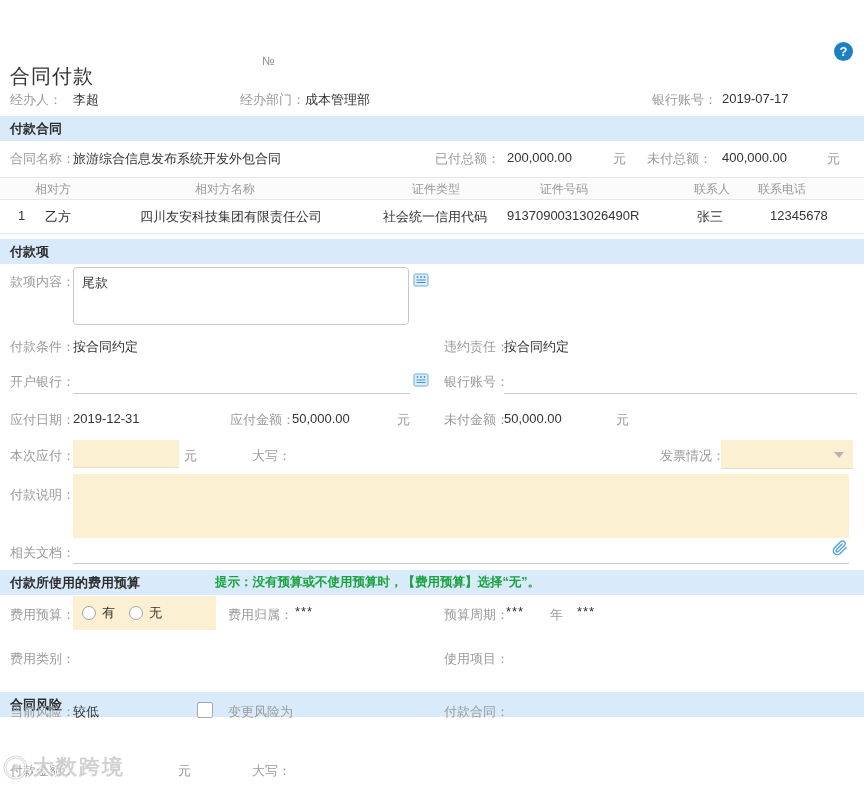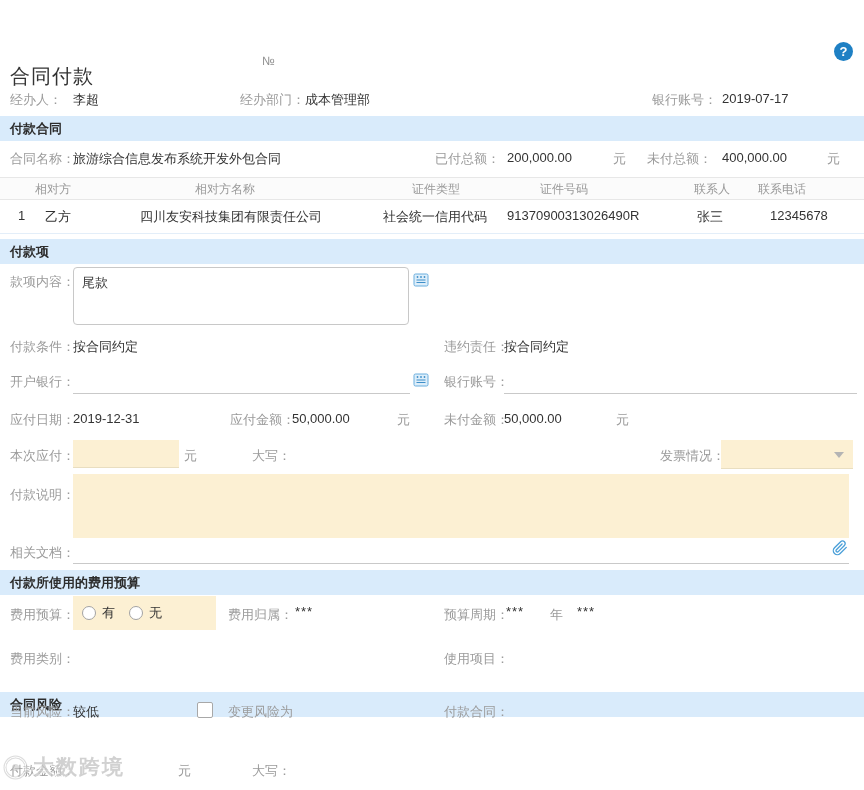--- a/index.html
+++ b/index.html
@@ -148,20 +148,21 @@
   <div class="abs lbl" style="left:10px;top:544px;">相关文档：</div>
   <div class="abs underline" style="left:73px;top:544px;width:776px;height:19px;"></div>
   <div class="abs icon-btn" style="left:832px;top:540px;">
     <svg width="16" height="16" viewBox="0 0 24 24" fill="none" stroke="#4a9fd8" stroke-width="2" stroke-linecap="round" stroke-linejoin="round">
         <path d="M21.44 11.05l-9.19 9.19a6 6 0 0 1-8.49-8.49l9.19-9.19a4 4 0 1 1 5.66 5.66l-9.2 9.19a2 2 0 0 1-2.83-2.83l8.49-8.48"></path>
       </svg>
   </div>
 
   <div class="abs secbar" style="top:570px;">
     <span class="sect">付款所使用的费用预算</span>
+    <span class="hint">提示：没有预算或不使用预算时，【费用预算】选择“无”。</span>
   </div>
 
   <div class="abs lbl" style="left:10px;top:606px;">费用预算：</div>
   <div class="abs cream-area budget-box" style="left:73px;top:596px;width:143px;height:34px;">
     <span class="radio"></span>
     <span class="opt-label">有</span>
     <span class="radio" style="margin-left:8px;"></span>
     <span class="opt-label">无</span>
   </div>
   <div class="abs lbl" style="left:228px;top:606px;">费用归属：</div>

